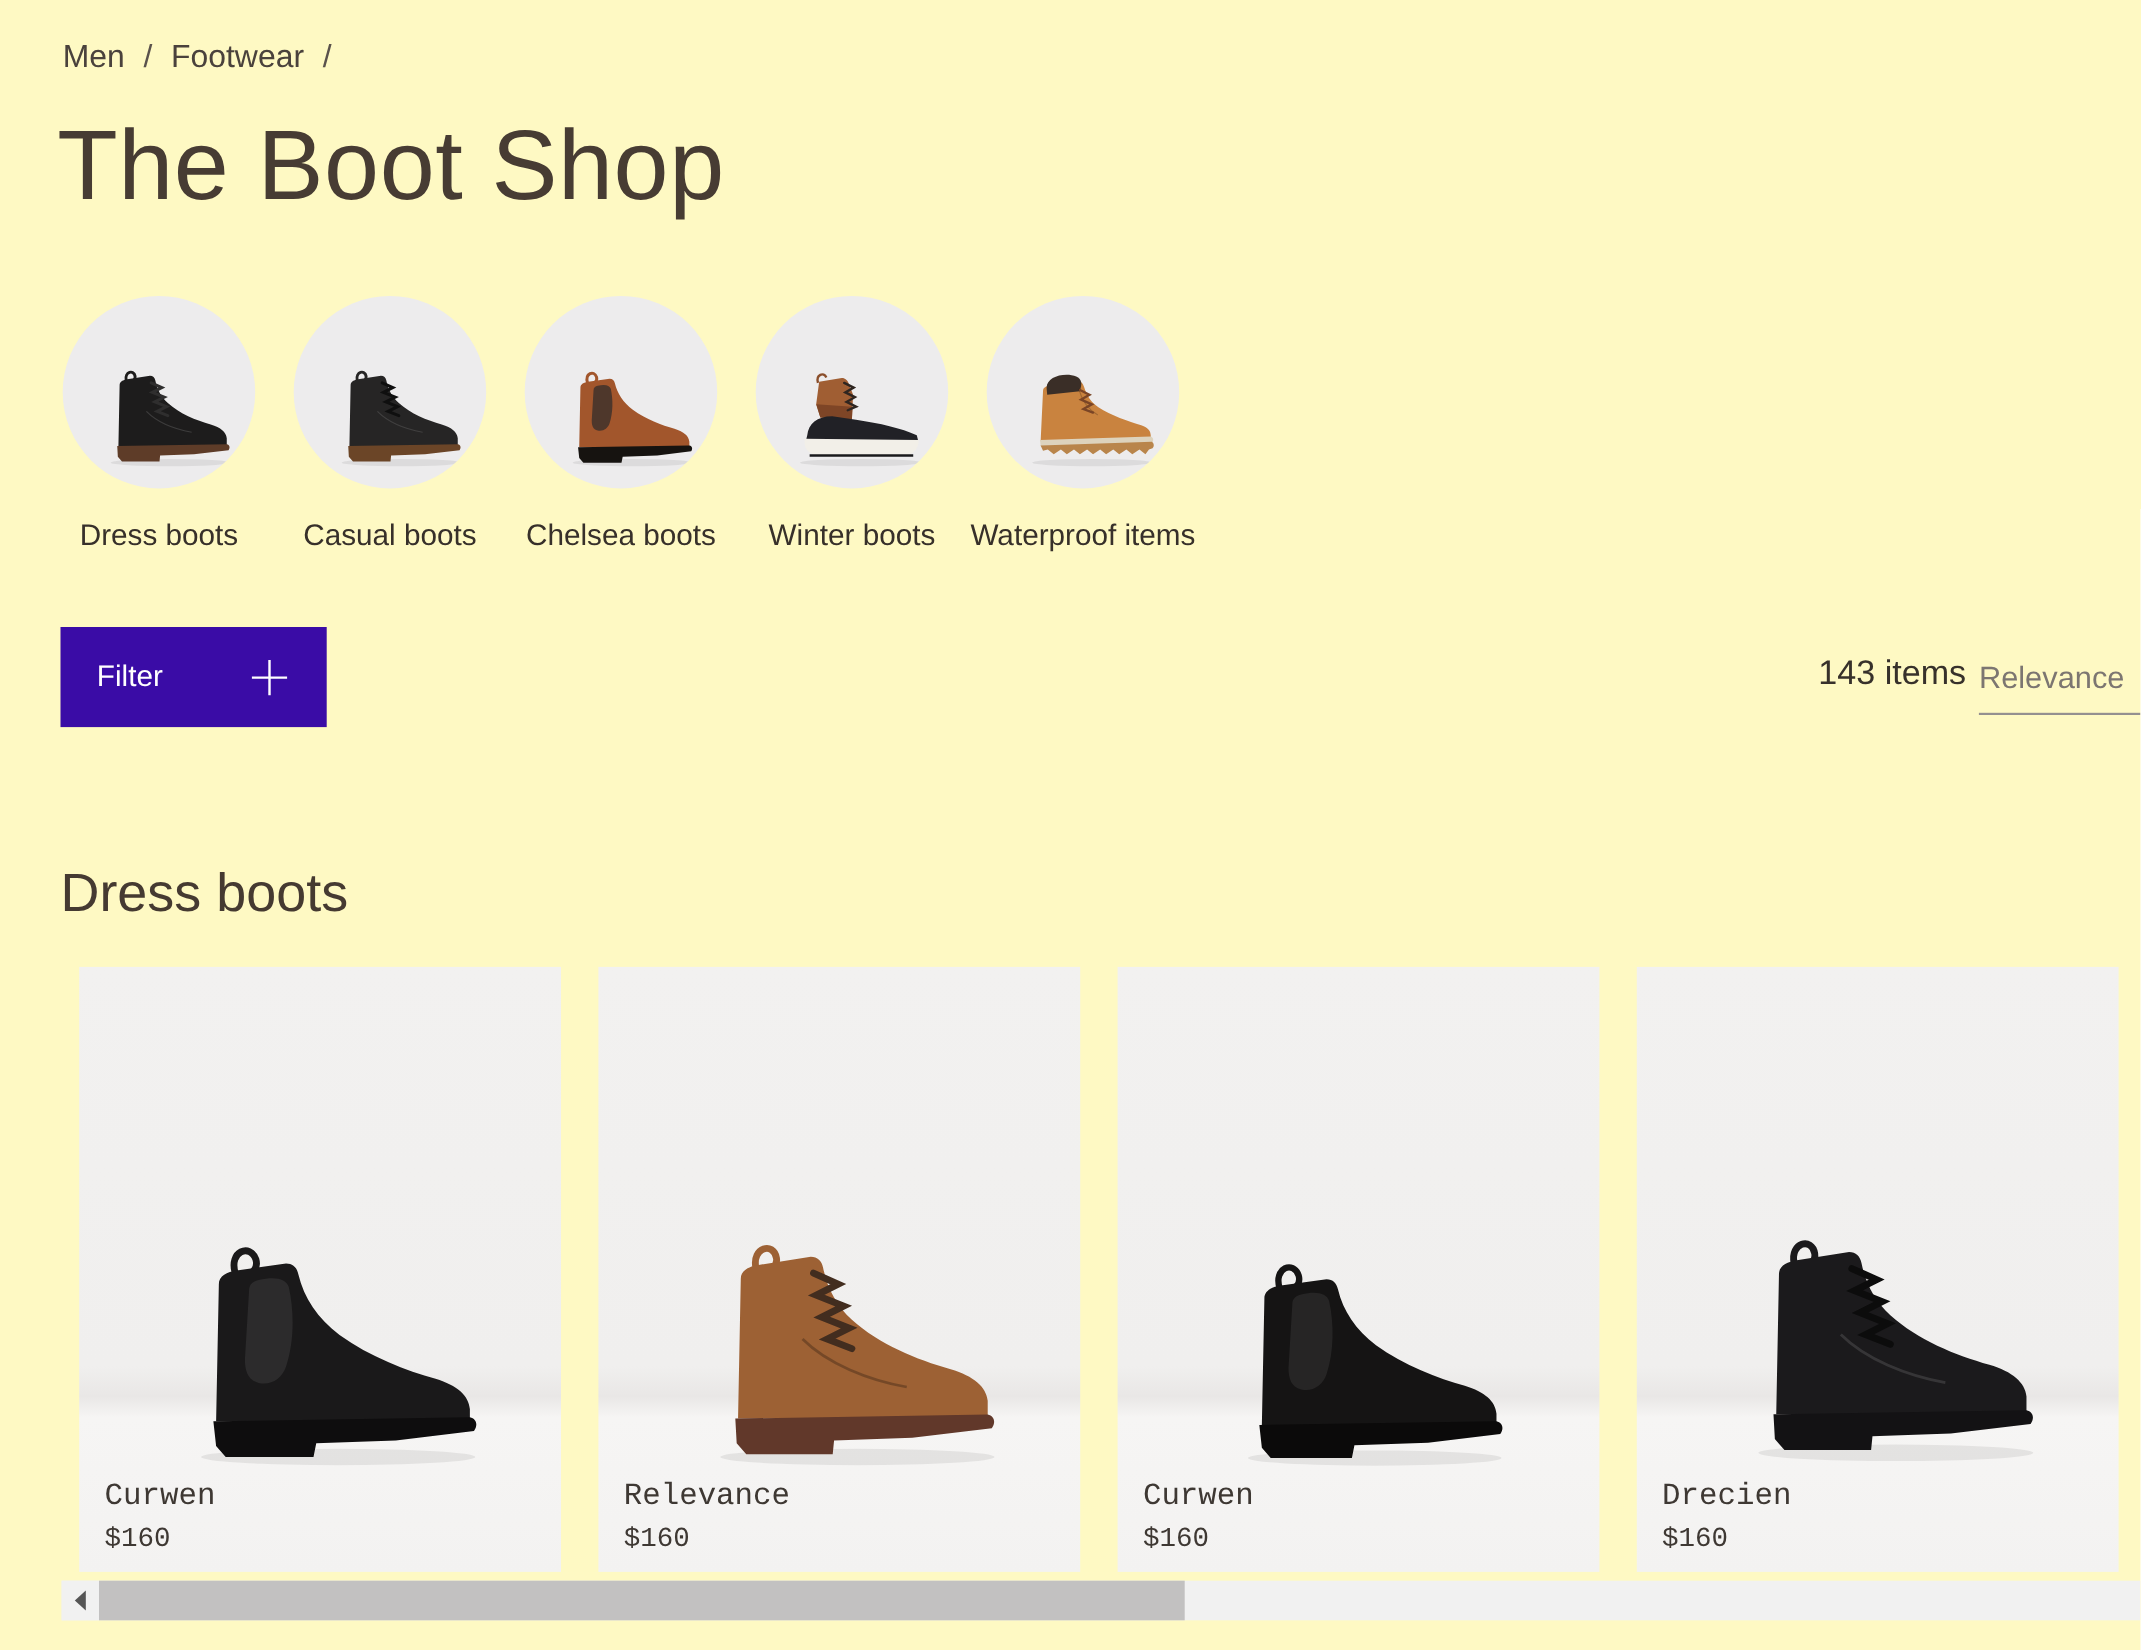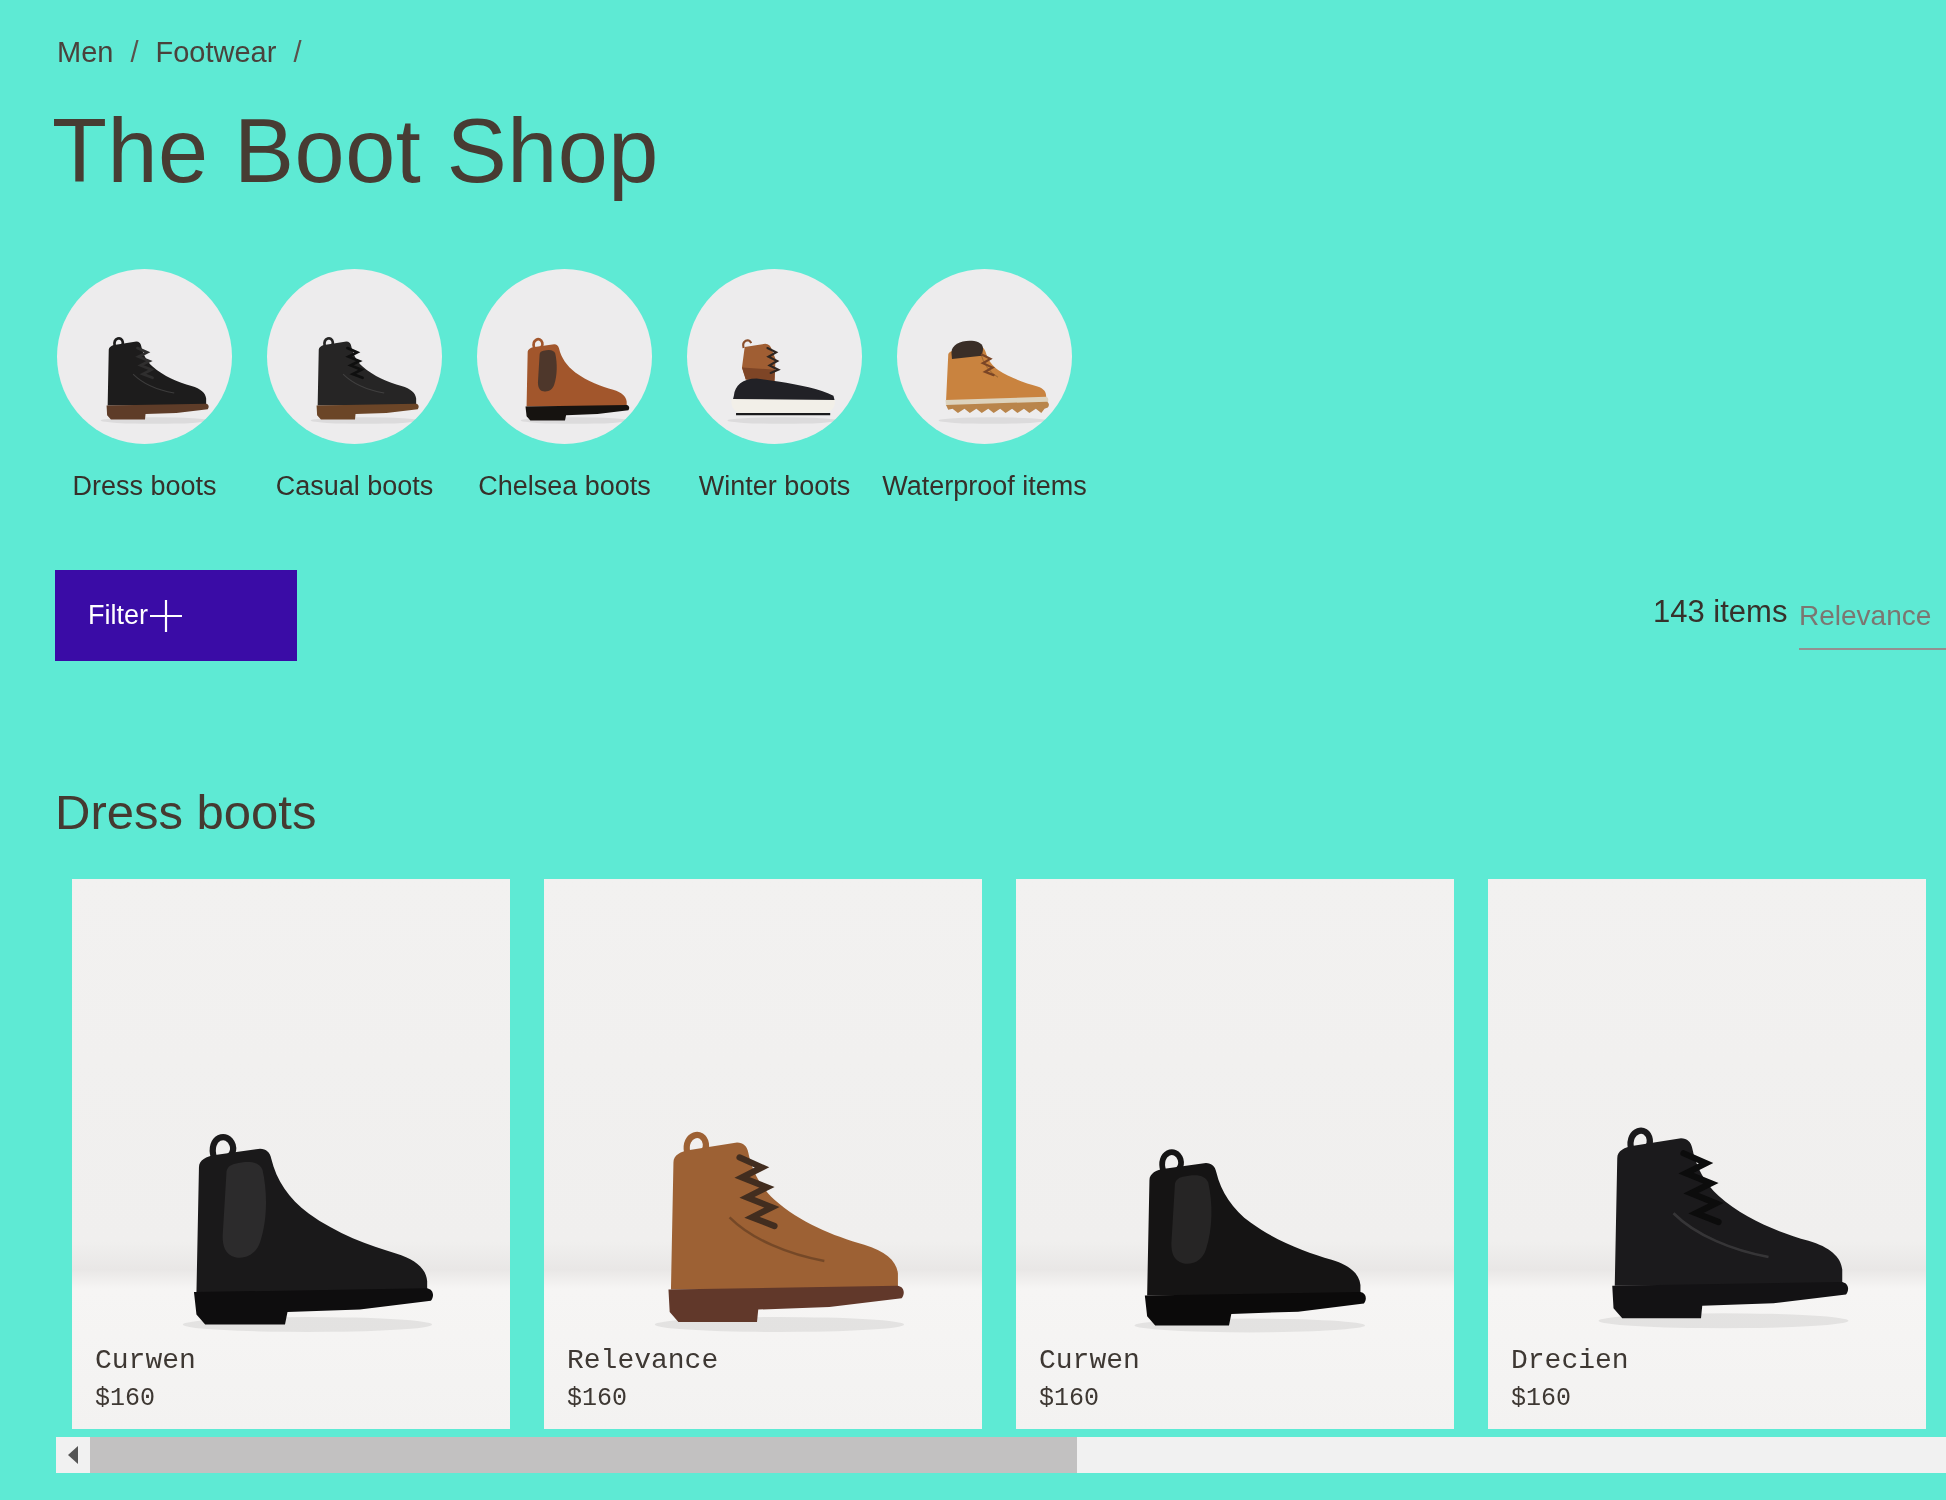--- a/index.html
+++ b/index.html
@@ -1,16 +1,16 @@
 <!DOCTYPE html>
 <html><head>
 <meta charset="utf-8">
 <style>
   html,body{margin:0;padding:0;background:#fff;}
-  .page{position:relative;width:1946px;height:1500px;overflow:hidden;background:#5eead4;
+  .page{position:relative;width:1946px;height:1500px;overflow:hidden;background:#fef9c3;
         font-family:"Liberation Sans",sans-serif;color:#3e3731;}
 
   
   .breadcrumb{position:absolute;left:57px;top:36px;font-size:29px;color:#4a423c;
               display:flex;gap:17px;align-items:baseline;}
   .breadcrumb a{color:#4a423c;text-decoration:none;cursor:pointer;}
   .breadcrumb .sep{color:#5a524c;}
 
   
   .title{position:absolute;left:52px;top:100px;margin:0;font-size:90px;font-weight:300;
@@ -20,21 +20,21 @@
   .categories{position:absolute;left:57px;top:269px;display:flex;gap:35px;}
   .category{width:175px;display:flex;flex-direction:column;align-items:center;
             text-decoration:none;cursor:pointer;}
   .cat-circle{width:175px;height:175px;border-radius:50%;background:#edeced;
               display:flex;align-items:flex-end;justify-content:center;overflow:hidden;}
   .cat-circle svg{margin-bottom:18px;}
   .cat-label{margin-top:27px;font-size:27px;color:#37302a;white-space:nowrap;}
 
   
   .filter-btn{position:absolute;left:55px;top:570px;width:242px;height:91px;background:#3a0ca6;
-              border:none;display:flex;align-items:center;justify-content:flex-start;
+              border:none;display:flex;align-items:center;justify-content:space-between;
               padding:0 34px 0 33px;cursor:pointer;font-family:inherit;}
   .filter-label{color:#ffffff;font-size:27px;}
   .items-count{position:absolute;top:594px;left:1653px;font-size:31px;color:#37312b;}
   .sort-select{position:absolute;top:600px;left:1799px;font-size:28px;color:#7c7671;cursor:pointer;}
   .sort-underline{position:absolute;top:648px;left:1799px;right:0;height:2px;background:#949090;}
 
   
   .section-heading{position:absolute;left:55px;top:784px;margin:0;font-weight:300;
                    font-size:49px;color:#453a31;}
 

